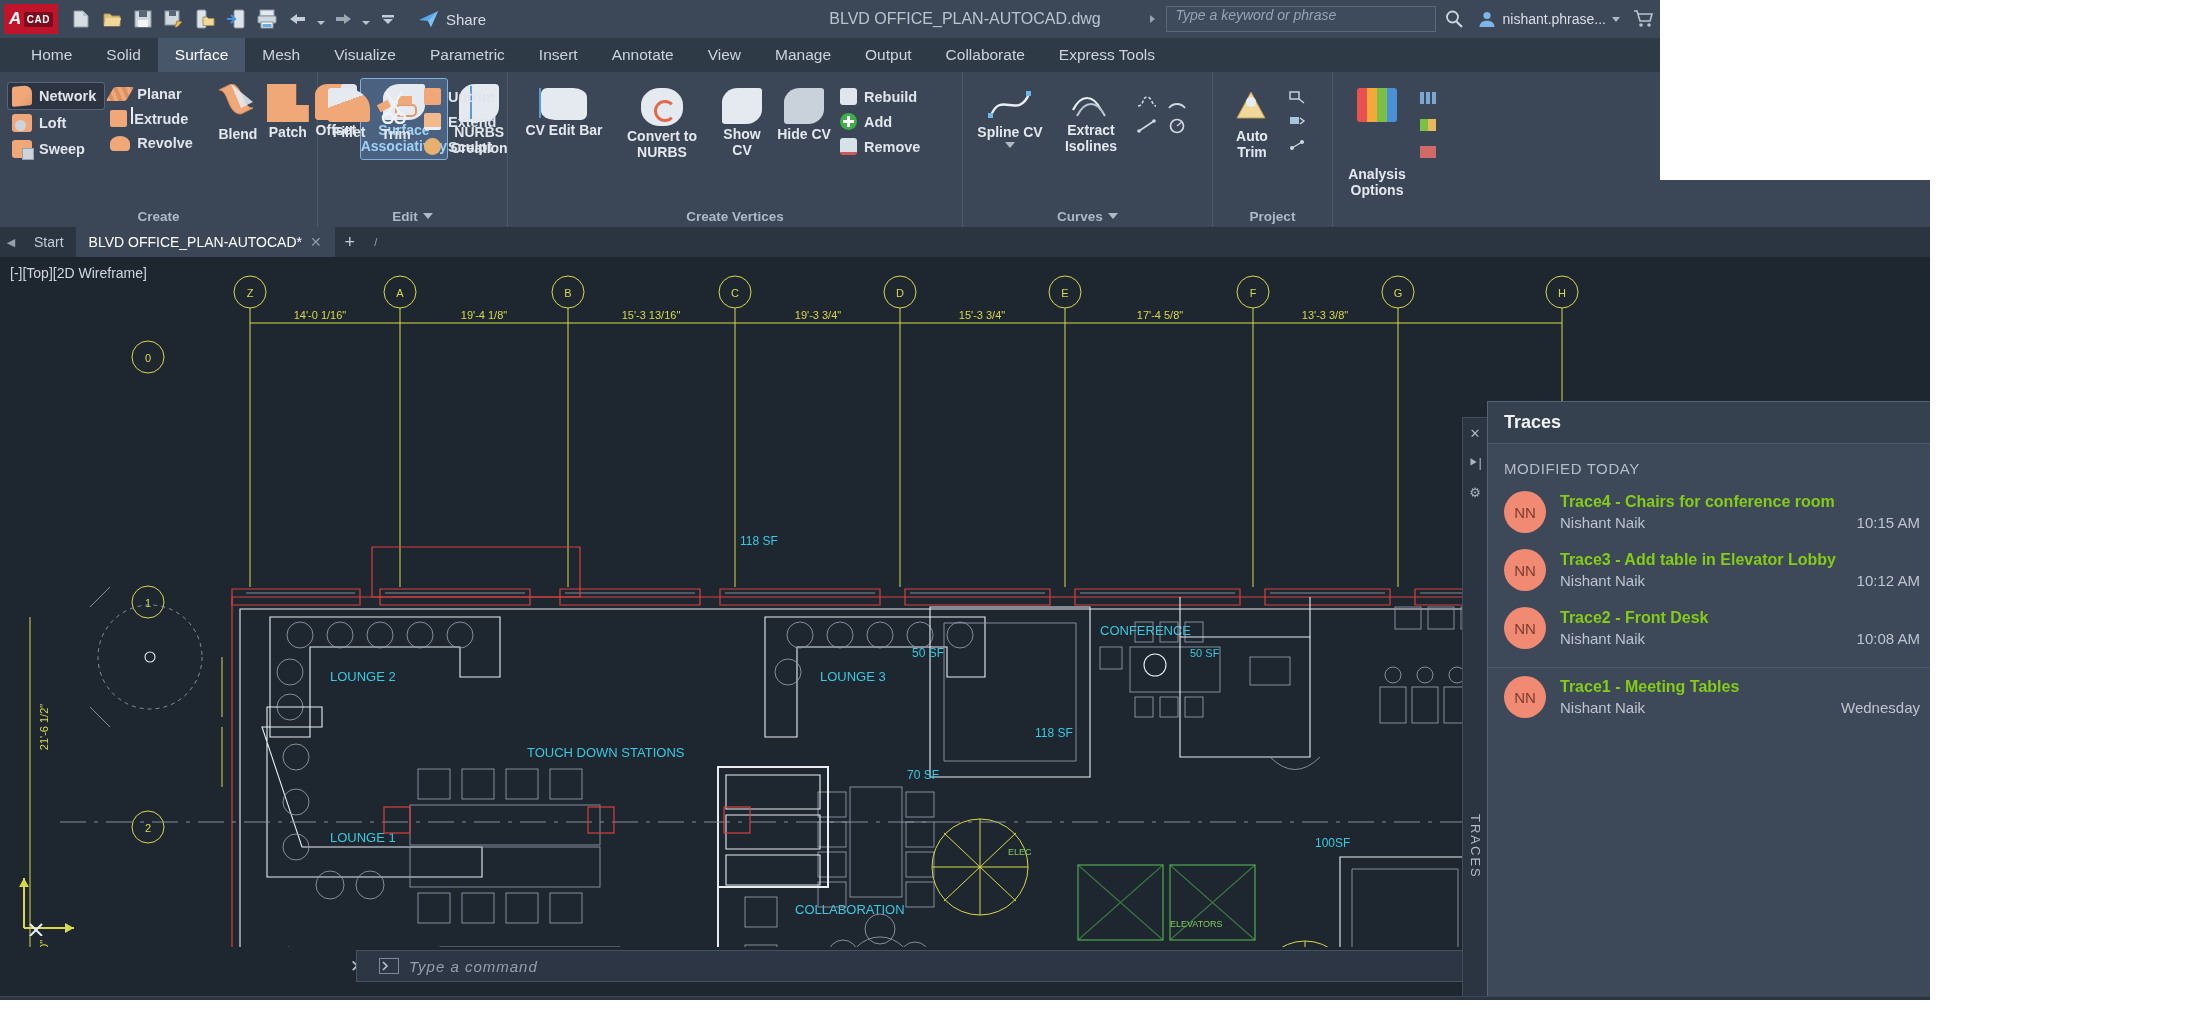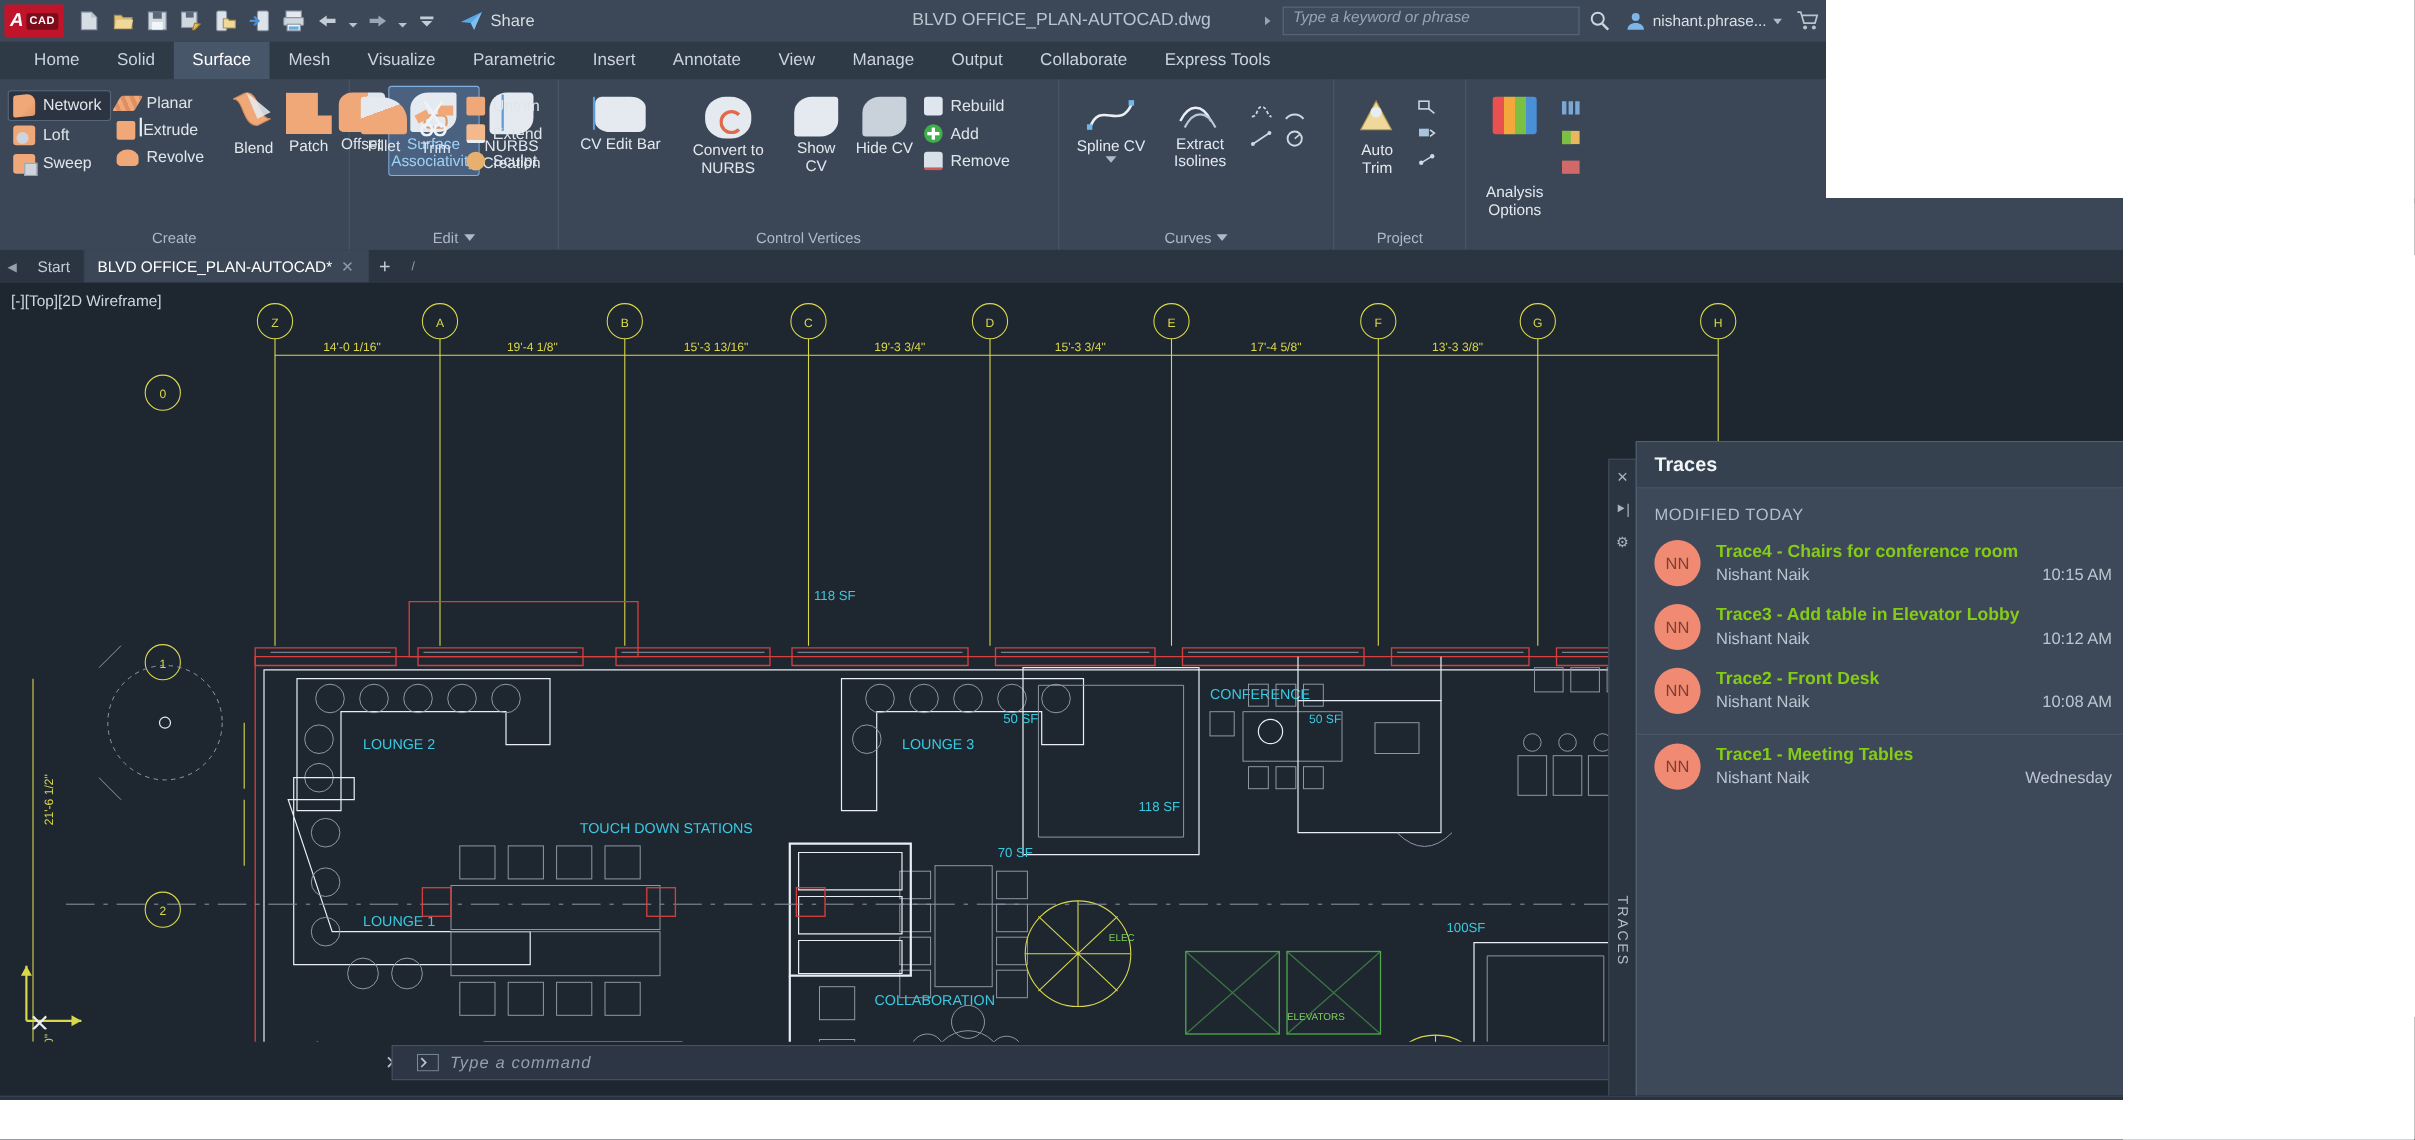--- a/index.html
+++ b/index.html
@@ -66,21 +66,21 @@
   .rtab { padding:0 17px;display:flex;align-items:center;color:#cbd3dc;font-size:15.5px;
           cursor:pointer; }
   .rtab.active{background:#48566a;color:#ffffff;}
   .tabs-right{margin-left:auto;display:flex;align-items:center;padding-right:10px;gap:4px;}
   .minibox{width:28px;height:16px;background:#c9d0d8;display:flex;align-items:center;justify-content:center;cursor:pointer;}
   .minibox::after{content:"";border-left:5px solid transparent;border-right:5px solid transparent;border-bottom:5px solid #43505f;}
 
   
   .ribbon {
     height:155px;background:#3b4757;display:flex;align-items:stretch;flex:none;
-    position:relative;overflow:hidden;
+    position:relative;overflow:hidden;font-weight:bold;
   }
   .panel { display:flex;flex-direction:column;position:relative;padding:5px 4px 0 4px;
            border-right:1px solid #4a5767; }
   .panel-body{display:flex;flex:1;align-items:flex-start;gap:2px;padding:2px 4px;}
   .panel-title{height:22px;display:flex;align-items:center;justify-content:center;
                color:#aeb9c5;font-size:13.5px;gap:5px;}
   .panel-title .dd{width:0;height:0;border-left:5px solid transparent;border-right:5px solid transparent;
                border-top:6px solid #aeb9c5;}
   .col-small{display:flex;flex-direction:column;gap:2px;}
   .sbtn{display:flex;align-items:center;gap:7px;padding:3px 8px 3px 4px;border-radius:2px;cursor:pointer;
@@ -494,21 +494,21 @@
           <div class="sbtn">
             <span class="mini m-add ico"></span>
             <span>Add</span>
           </div>
           <div class="sbtn">
             <span class="mini m-remove ico"></span>
             <span>Remove</span>
           </div>
         </div>
       </div>
-      <div class="panel-title">Control Vertices</div>
+      <div class="panel-title">Create Vertices</div>
     </div>
 
     <div class="panel" style="width:250px;">
       <div class="panel-body" style="padding-top:6px;">
         <div class="bigbtn" style="width:78px;">
           <span class="ico">
             <svg width="44" height="34" viewBox="0 0 44 34">
                 <path d="M3 28C12 2 30 32 41 6" fill="none" stroke="#e9eff5" stroke-width="2.4"></path>
                 <rect x="0" y="25" width="5" height="5" fill="#6fb7ea"></rect>
                 <rect x="38" y="3" width="5" height="5" fill="#6fb7ea"></rect>

